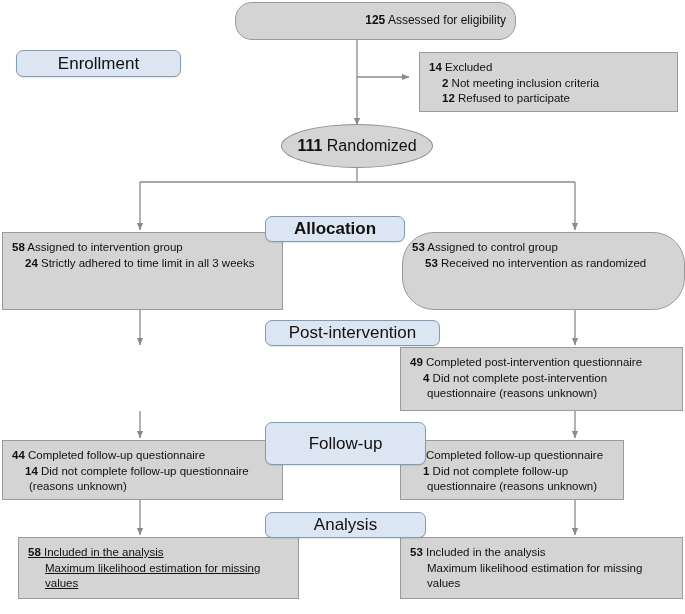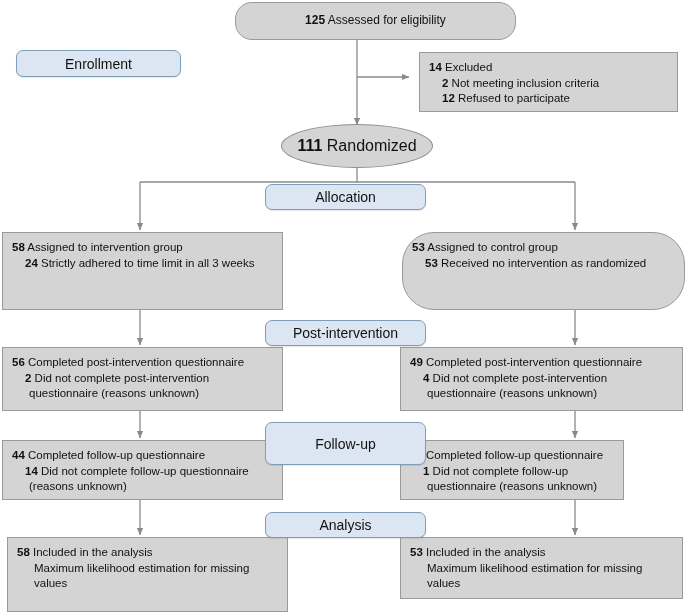--- a/index.html
+++ b/index.html
@@ -39,21 +39,21 @@
     line-height: 15.5px;
     padding: 7px 9px 7px 9px;
   }
   .gray-box.center-txt {
     text-align: center;
   }
   .stage {
     background: #dce6f2;
     border: 1px solid #7f9db9;
     border-radius: 7px;
-    font-size: 14px;
+    font-size: 17px;
     line-height: 14px;
     display: flex;
     align-items: center;
     justify-content: center;
     text-align: left;
     box-shadow: 0 1px 1px rgba(0,0,0,0.10);
   }
   .oval {
     background: #d4d4d4;
     border: 1px solid #8f8f8f;
@@ -97,21 +97,21 @@
       <line x1="575" y1="310" x2="575" y2="345" marker-end="url(#arrow)"></line>
 
       <line x1="140" y1="411" x2="140" y2="438" marker-end="url(#arrow)"></line>
       <line x1="575" y1="411" x2="575" y2="438" marker-end="url(#arrow)"></line>
 
       <line x1="140" y1="500" x2="140" y2="535" marker-end="url(#arrow)"></line>
       <line x1="575" y1="500" x2="575" y2="535" marker-end="url(#arrow)"></line>
     </g>
   </svg>
 
-  <div class="node gray-box center-txt" style="left:235px; top:2px; width:281px; height:38px; display:flex; align-items:center; justify-content:center;border-radius:17px;">
+  <div class="node gray-box center-txt" style="left:235px; top:2px; width:281px; height:38px; display:flex; align-items:center; justify-content:flex-end;border-radius:17px;">
     <span class="eligibility-txt">
       <b>125</b>
       <span>Assessed for eligibility</span>
     </span>
   </div>
 
   <div class="node stage" style="left:16px; top:50px; width:165px; height:27px;">
     <span>Enrollment</span>
   </div>
 
@@ -152,47 +152,37 @@
     <span class="line1">
       <b>53</b>
       <span>Assigned to control group</span>
     </span>
     <span class="line2">
       <b>53</b>
       <span>Received no intervention as randomized</span>
     </span>
   </div>
 
-  <div class="node stage" style="left:265px; top:184px; width:161px; height:26px;">
+  <div class="node stage" style="left:265px; top:216px; width:140px; height:26px;font-weight:bold;">
     <span>Allocation</span>
   </div>
 
-  <div class="node gray-box" style="left:2px; top:347px; width:281px; height:64px;">
-    <span class="line1">
-      <b>56</b>
-      <span>Completed post-intervention questionnaire</span>
-    </span>
-    <span class="line2">
-      <b>2</b>
-      <span>Did not complete post-intervention questionnaire (reasons unknown)</span>
-    </span>
-  </div>
 
   <div class="node gray-box" style="left:400px; top:347px; width:283px; height:64px;">
     <span class="line1">
       <b>49</b>
       <span>Completed post-intervention questionnaire</span>
     </span>
     <span class="line2">
       <b>4</b>
       <span>Did not complete post-intervention questionnaire (reasons unknown)</span>
     </span>
   </div>
 
-  <div class="node stage" style="left:265px; top:320px; width:161px; height:26px;">
+  <div class="node stage" style="left:265px; top:320px; width:175px; height:26px;">
     <span>Post-intervention</span>
   </div>
 
   <div class="node gray-box" style="left:2px; top:440px; width:281px; height:60px;">
     <span class="line1">
       <b>44</b>
       <span>Completed follow-up questionnaire</span>
     </span>
     <span class="line2">
       <b>14</b>
@@ -208,21 +198,21 @@
     <span class="line2">
       <b>1</b>
       <span>Did not complete follow-up questionnaire (reasons unknown)</span>
     </span>
   </div>
 
   <div class="node stage" style="left:265px; top:422px; width:161px; height:43px;">
     <span>Follow-up</span>
   </div>
 
-  <div class="node gray-box" style="left:7px; top:537px; width:281px; height:75px;">
+  <div class="node gray-box" style="left:18px; top:537px; width:281px; height:62px;text-decoration:underline;">
     <span class="line1">
       <b>58</b>
       <span>Included in the analysis</span>
     </span>
     <span class="sub">Maximum likelihood estimation for missing values</span>
   </div>
 
   <div class="node gray-box" style="left:400px; top:537px; width:283px; height:62px;">
     <span class="line1">
       <b>53</b>

